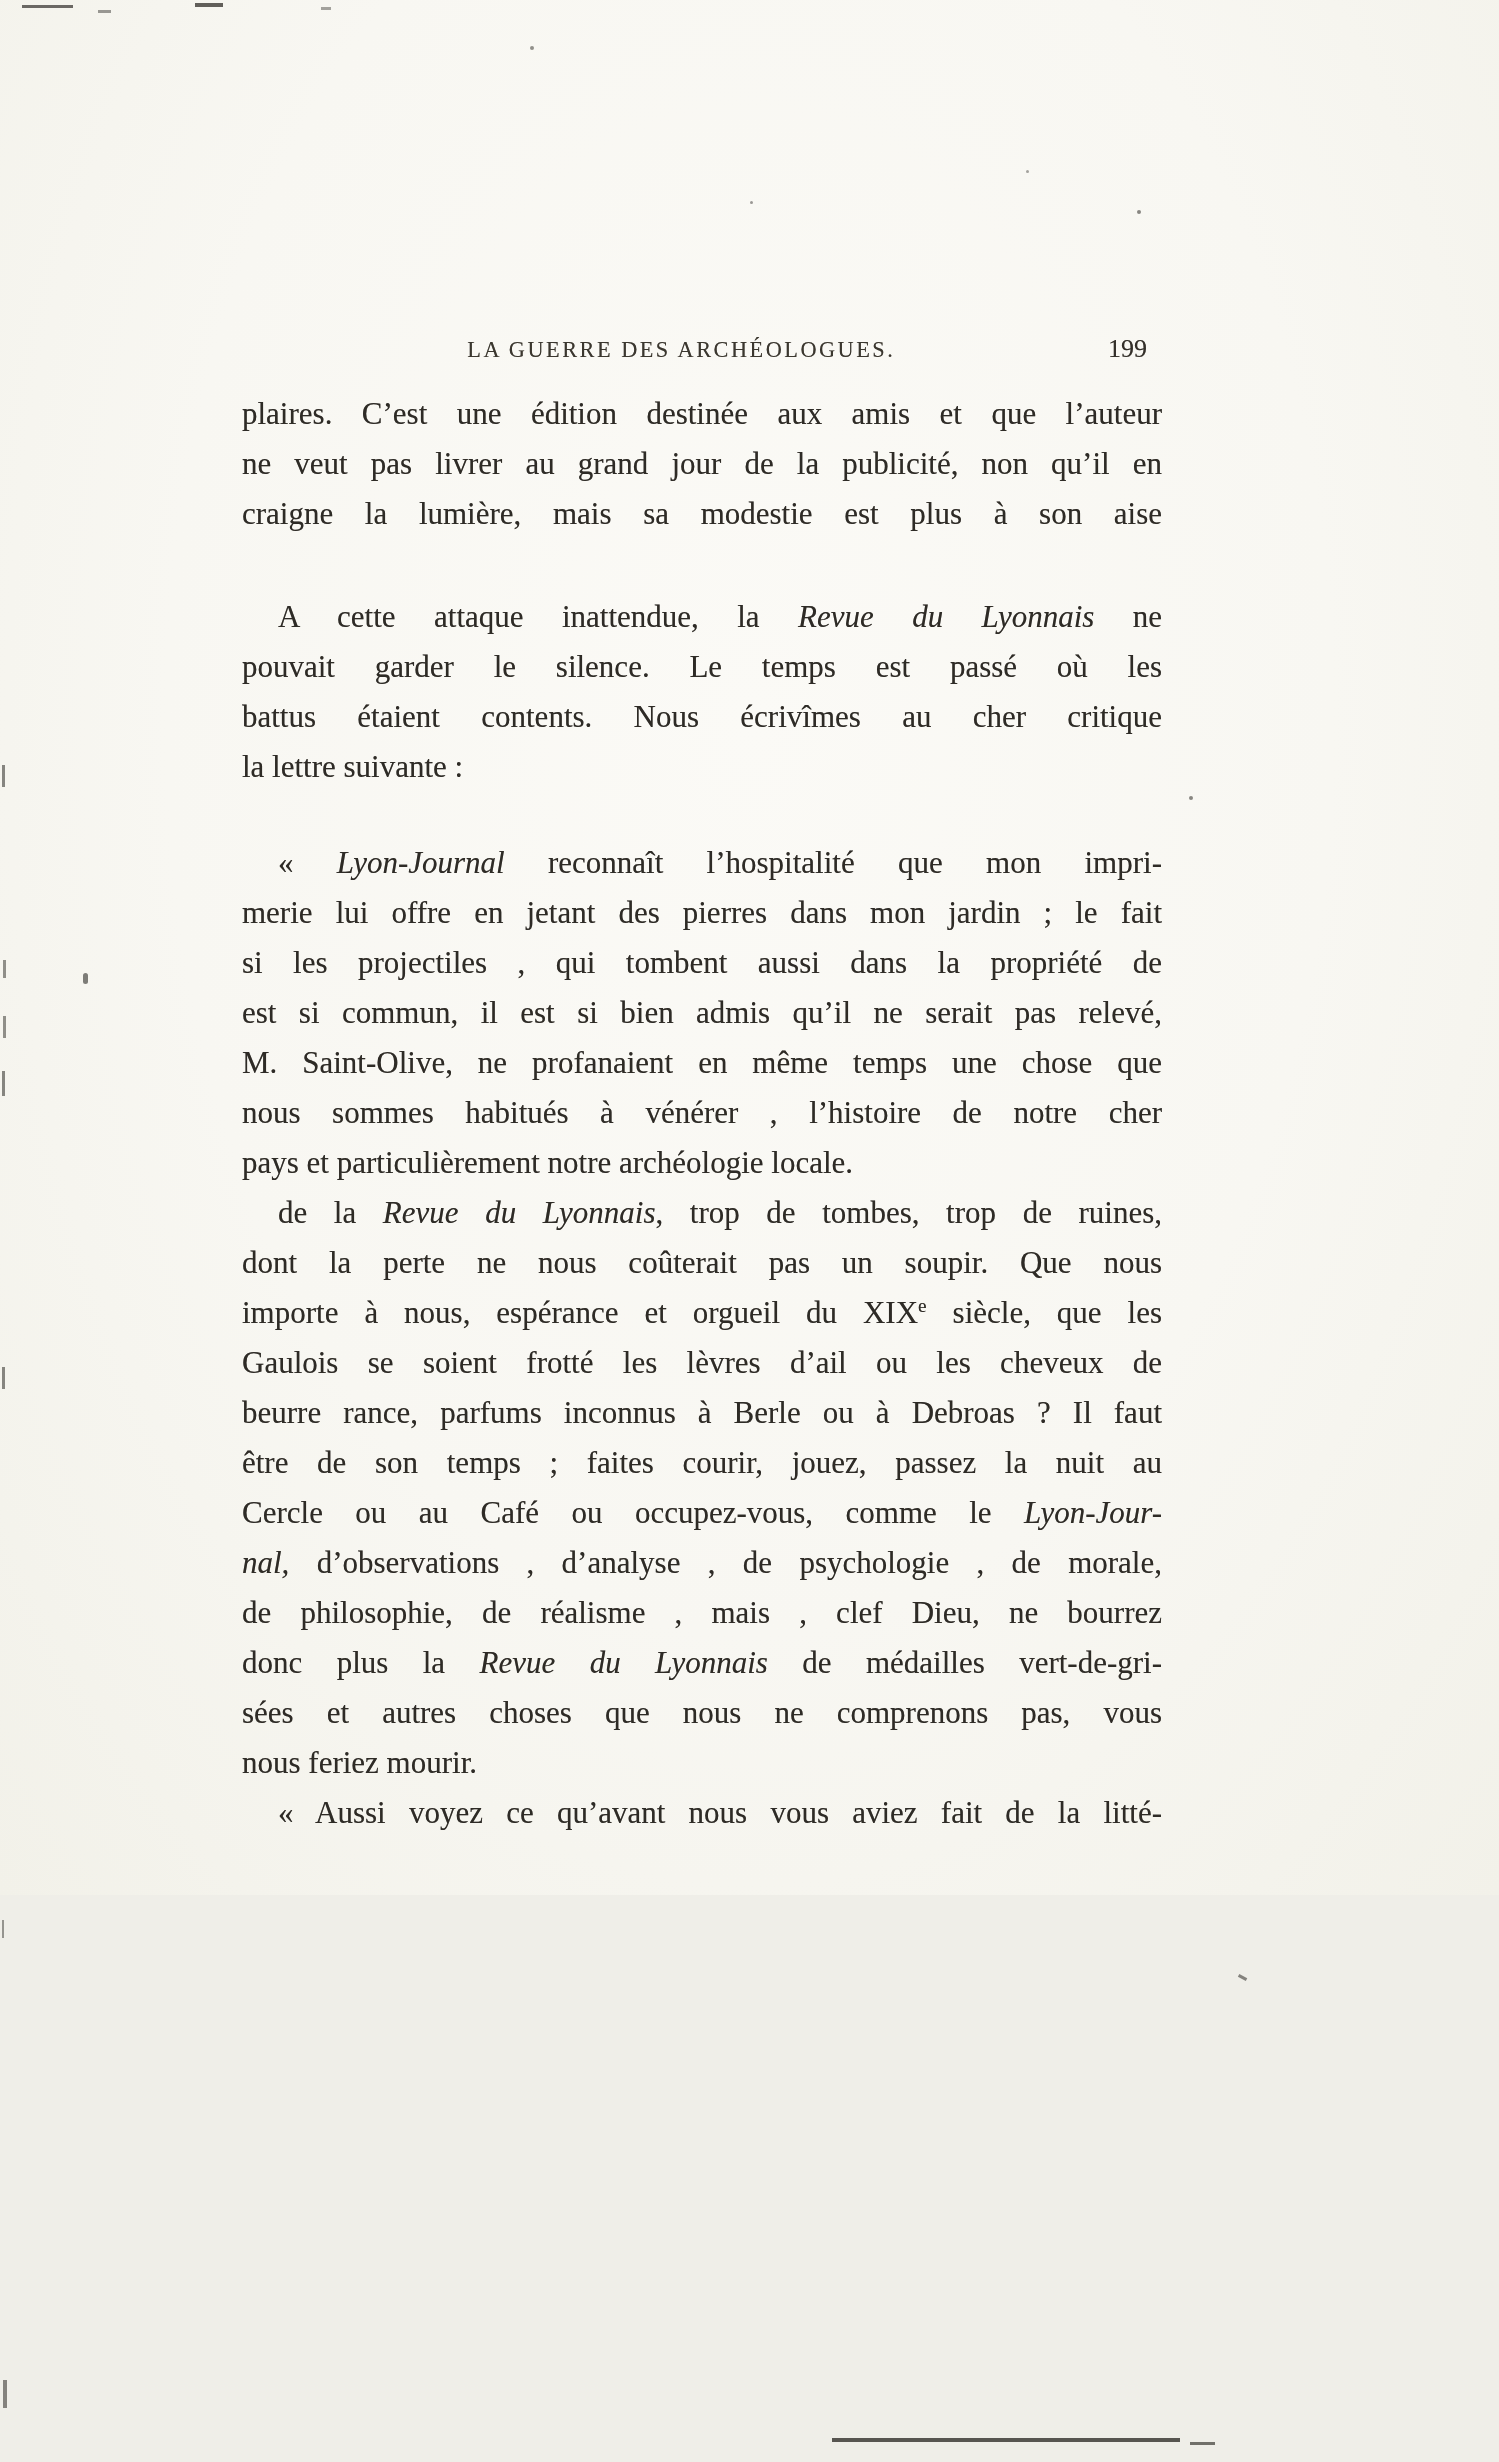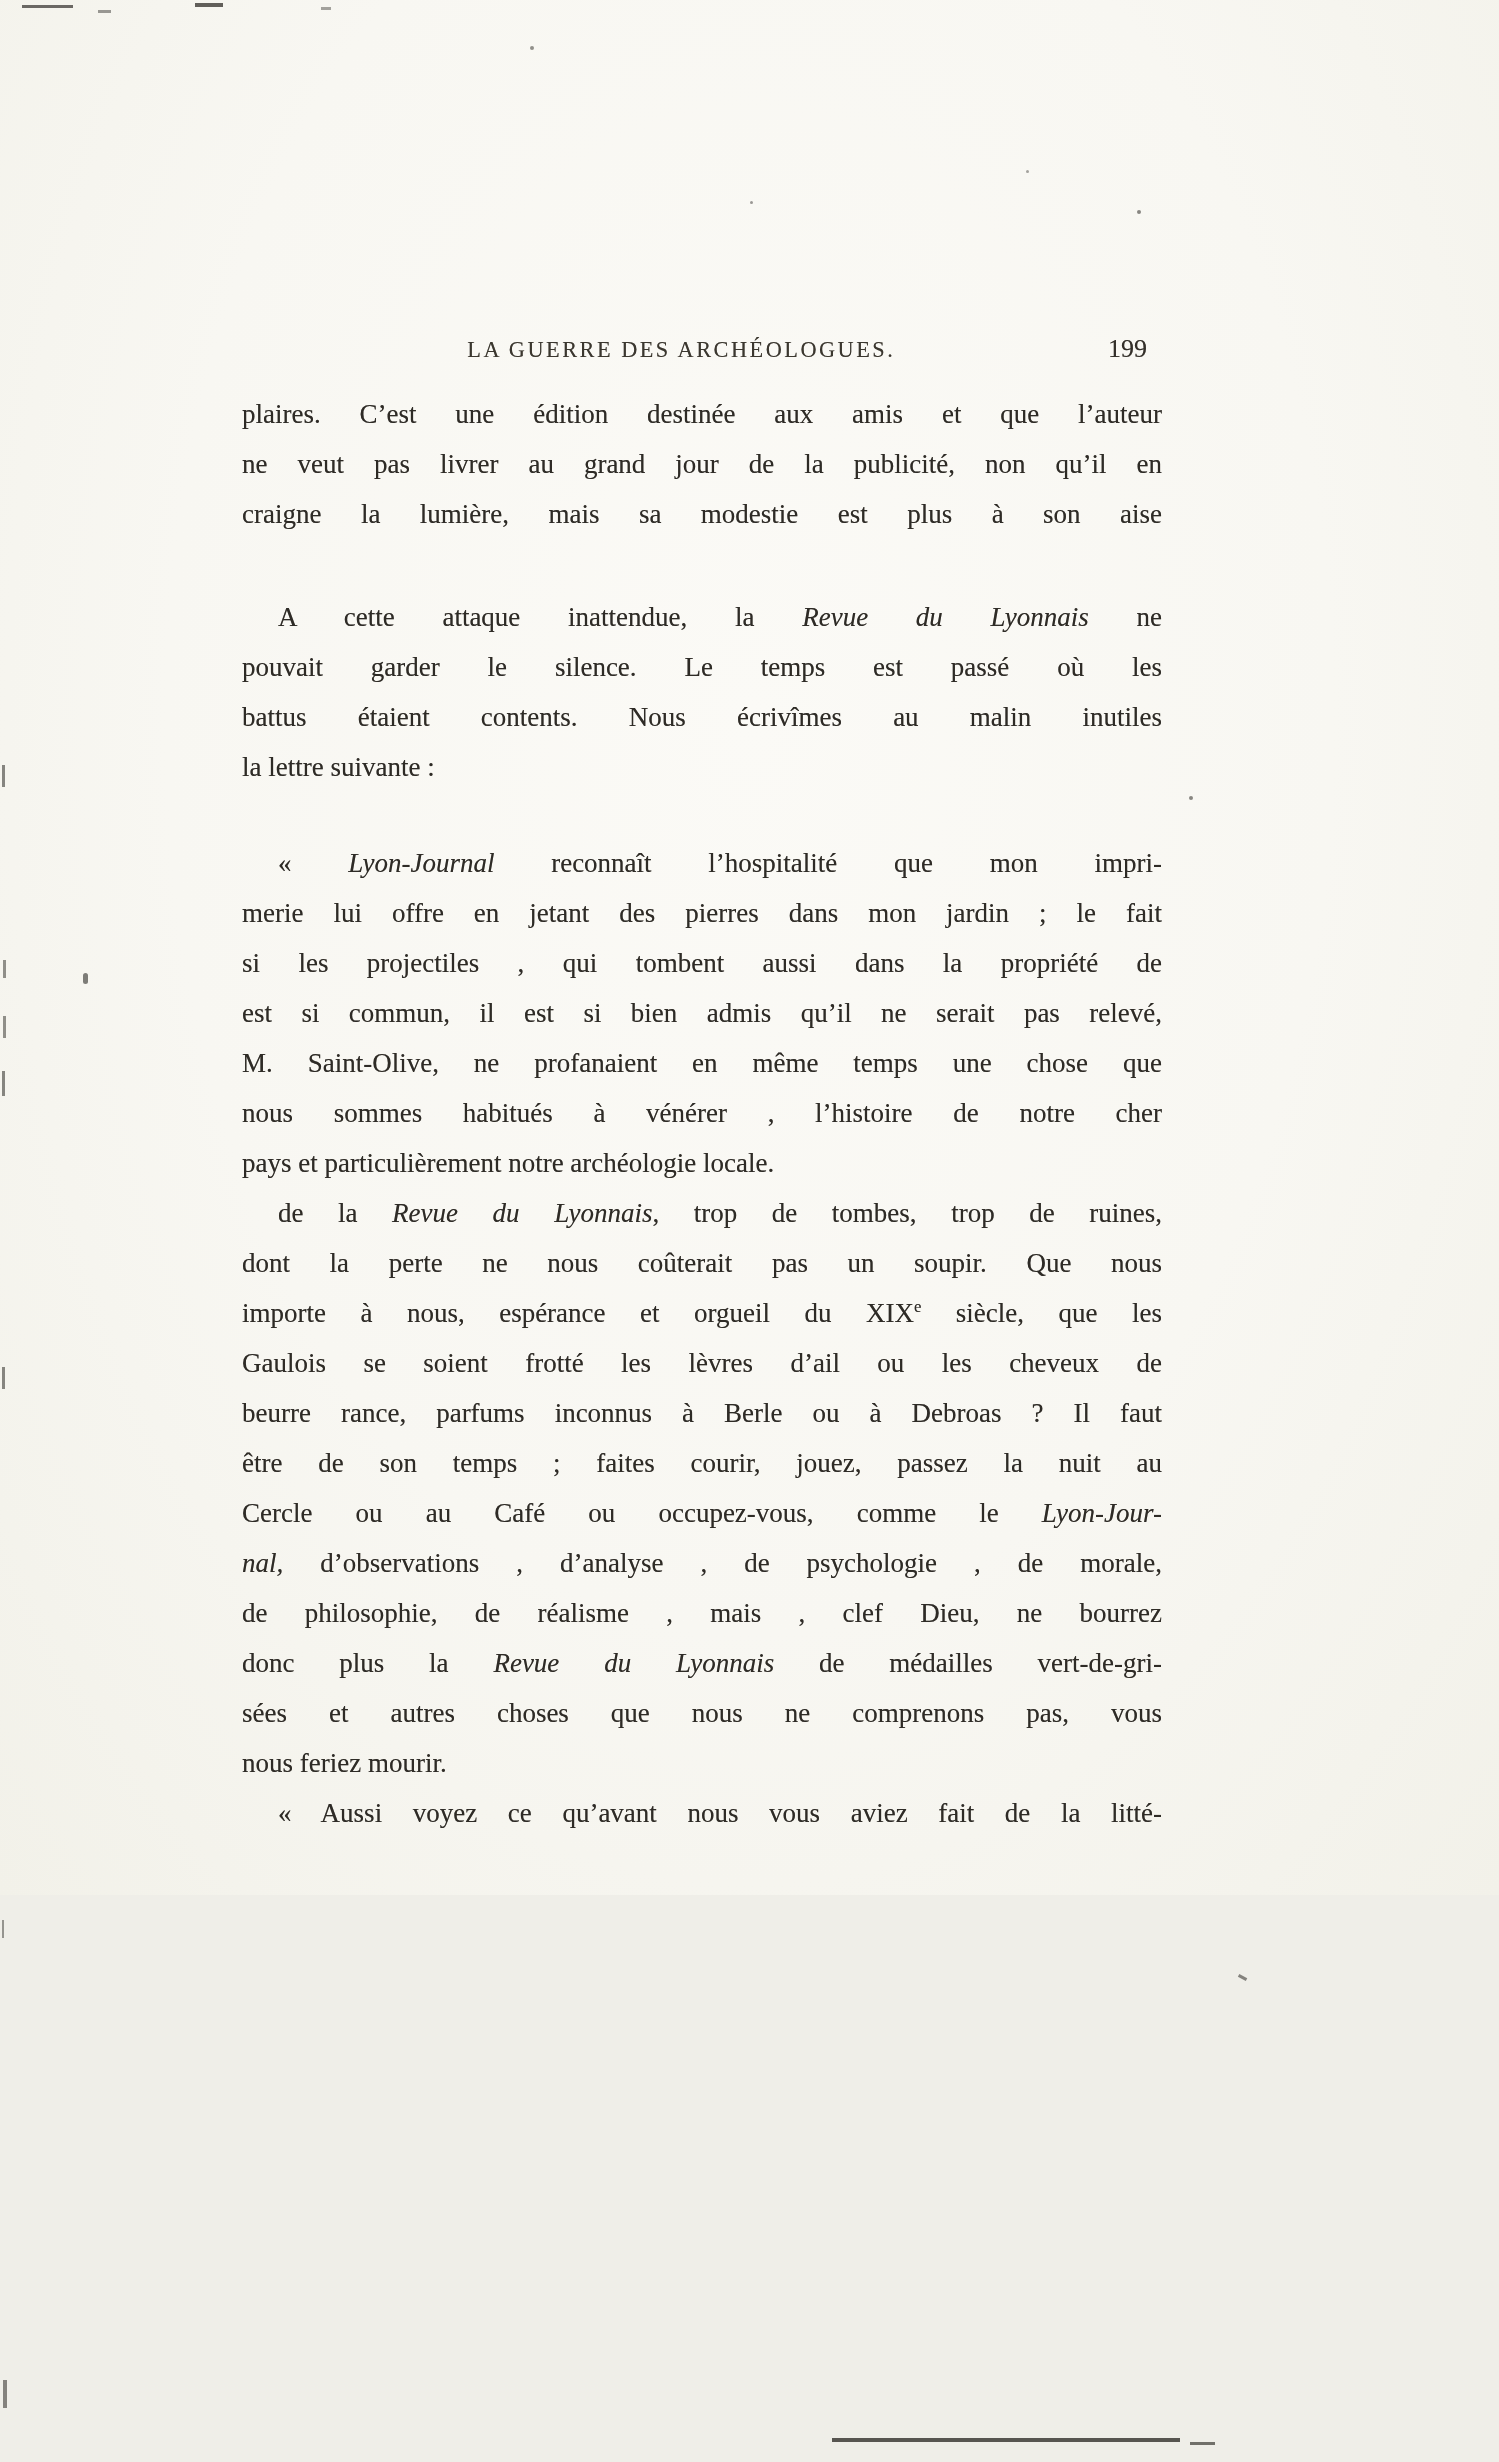--- a/index.html
+++ b/index.html
@@ -19,21 +19,21 @@
     color: #2e2b26;
     text-shadow: 0 0 0.4px rgba(46,43,38,0.45);
   }
   .header { position: relative; height: 38px; margin-bottom: 21.5px; }
   .running-title {
     position: absolute; left: calc(50% - 20.7px); transform: translateX(-50%);
     top: 8.3px; font-size: 22.3px; letter-spacing: 2.5px; color: #3b372f;
     white-space: nowrap;
   }
   .page-number { position: absolute; right: 15px; top: 5px; font-size: 26px; color: #332f29; }
-  .para { font-size: 27px; line-height: 50px; }
+  .para { font-size: 31px; line-height: 50px; }
   .line { text-align: justify; text-align-last: justify; }
   .line.short { text-align-last: left; }
   .indent .line:first-child { text-indent: 36px; }
   .it { font-style: italic; }
   sup { font-size: 0.62em; line-height: 0; vertical-align: super; }
   .art { position: absolute; background: #3c3a35; }
   .art.dot { border-radius: 50%; }
 </style>
 </head>
 <body>
@@ -68,21 +68,21 @@
     </div>
     <div id="paragraphs">
         <div class="para">
           <div class="line"><span>plaires. C’est une édition destinée aux amis et que l’auteur</span></div>
           <div class="line"><span>ne veut pas livrer au grand jour de la publicité, non qu’il en</span></div>
           <div class="line"><span>craigne la lumière, mais sa modestie est plus à son aise</span></div>
         </div>
         <div class="para indent" style="margin-top: 53px;">
           <div class="line"><span>A cette attaque inattendue, la </span><span class="it">Revue du Lyonnais</span><span> ne</span></div>
           <div class="line"><span>pouvait garder le silence. Le temps est passé où les</span></div>
-          <div class="line"><span>battus étaient contents. Nous écrivîmes au malin inutiles</span></div>
+          <div class="line"><span>battus étaient contents. Nous écrivîmes au cher critique</span></div>
           <div class="line short"><span>la lettre suivante :</span></div>
         </div>
         <div class="para indent" style="margin-top: 46px;">
           <div class="line"><span>« </span><span class="it">Lyon-Journal</span><span> reconnaît l’hospitalité que mon impri-</span></div>
           <div class="line"><span>merie lui offre en jetant des pierres dans mon jardin ; le fait</span></div>
           <div class="line"><span>si les projectiles , qui tombent aussi dans la propriété de</span></div>
           <div class="line"><span>est si commun, il est si bien admis qu’il ne serait pas relevé,</span></div>
           <div class="line"><span>M. Saint-Olive, ne profanaient en même temps une chose que</span></div>
           <div class="line"><span>nous sommes habitués à vénérer , l’histoire de notre cher</span></div>
           <div class="line short"><span>pays et particulièrement notre archéologie locale.</span></div>

